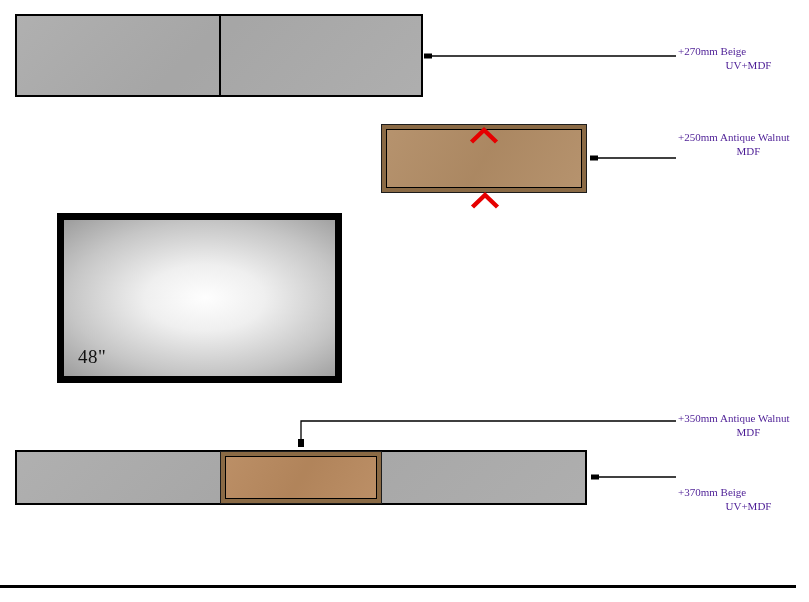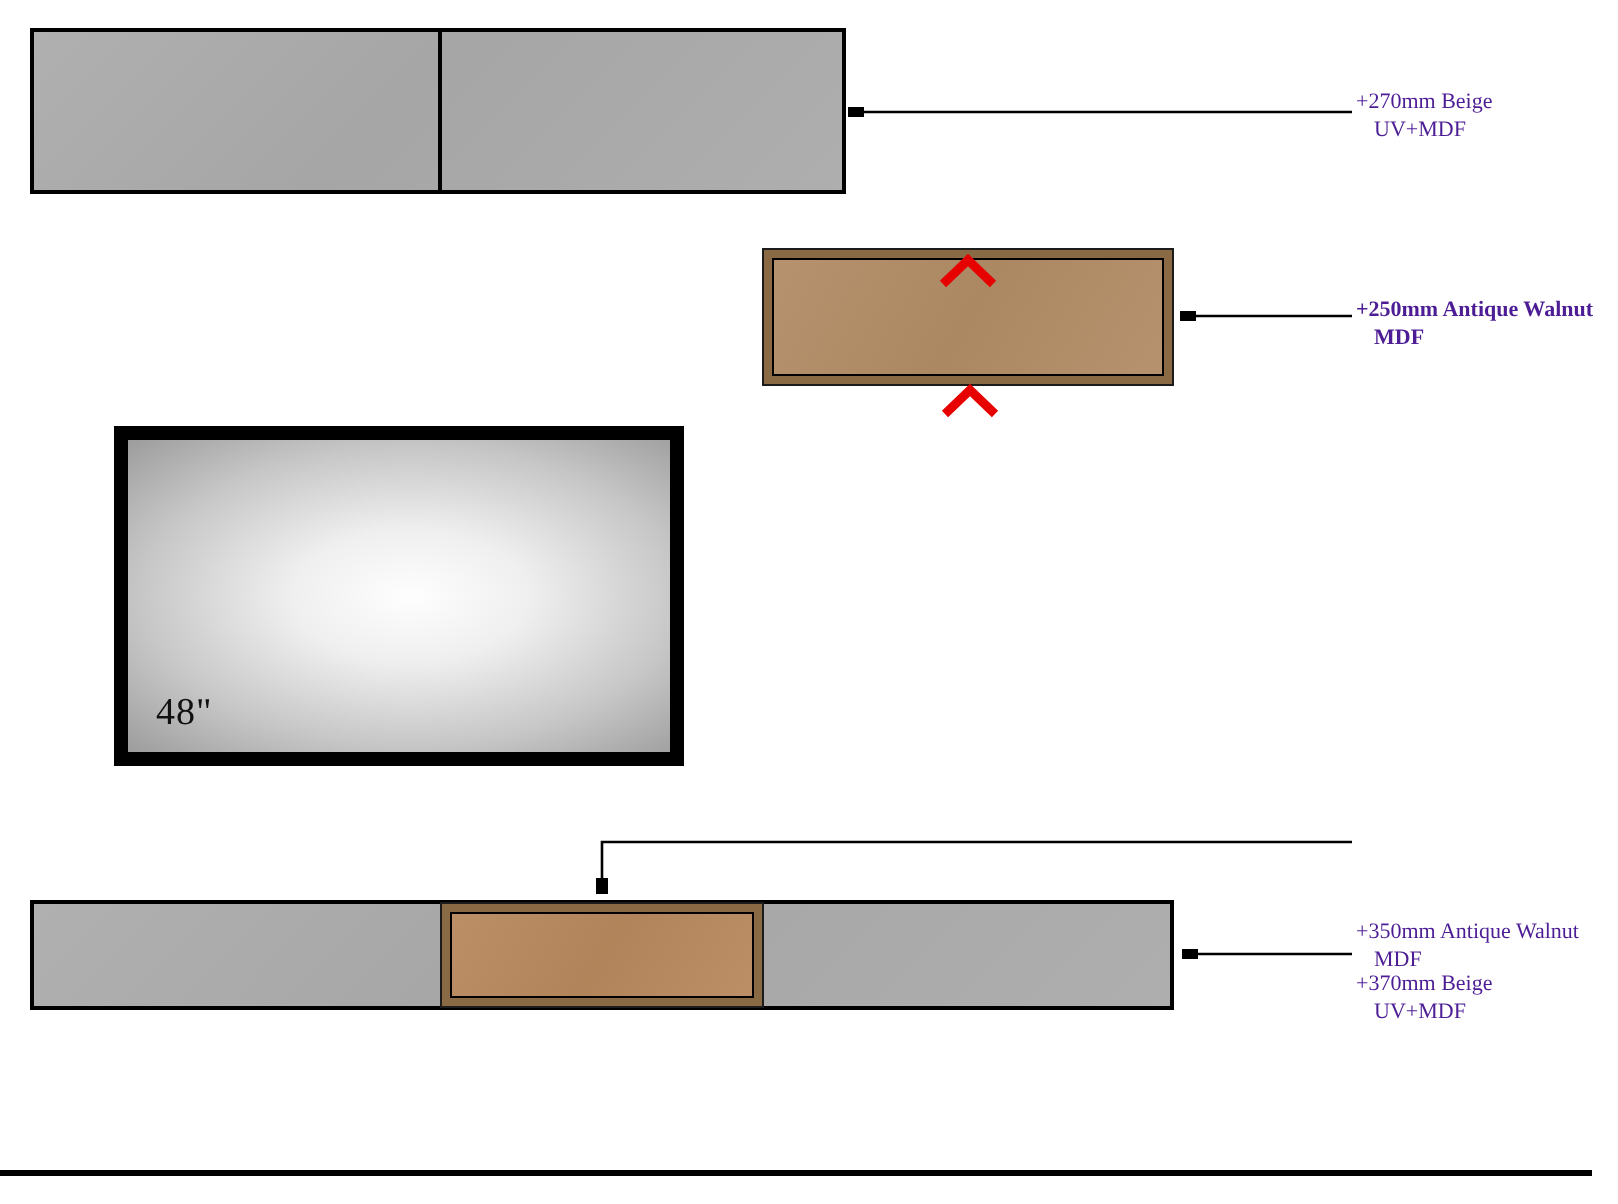--- a/index.html
+++ b/index.html
@@ -78,24 +78,24 @@
   
   .anno-label {
     position: absolute;
     left: 678px;
     width: 132px;
     font-size: 11px;
     line-height: 14px;
     color: #4c1d95;
     white-space: nowrap;
   }
-  .anno-label .line2 { padding-left: 9px; }
+  .anno-label .line2 { padding-left: 9px; text-align: center; }
   #anno-270 { top: 44px; }
-  #anno-250 { top: 148px; font-weight: bold; }
-  #anno-350 { top: 411px; margin-top: 48px; }
+  #anno-250 { top: 130px; }
+  #anno-350 { top: 411px; }
   #anno-370 { top: 485px; }
 
   
   #overlay {
     position: absolute;
     left: 0; top: 0;
     width: 809px; height: 602px;
     pointer-events: none;
   }
 </style>

